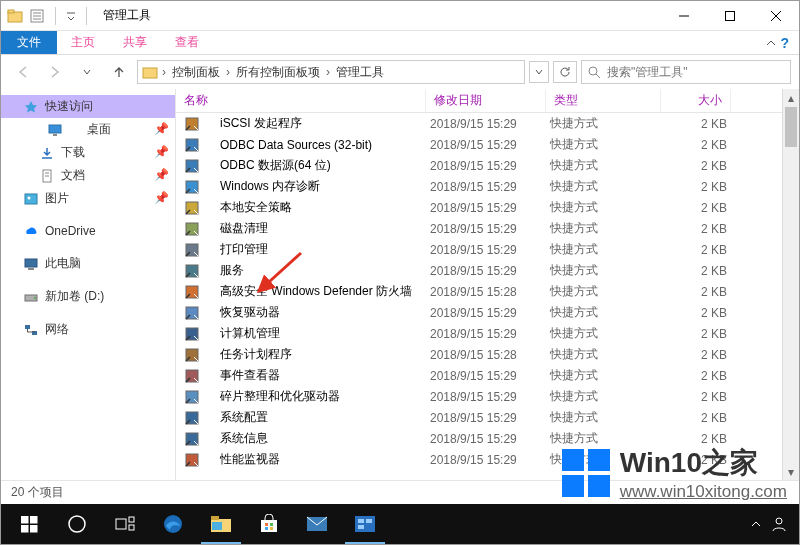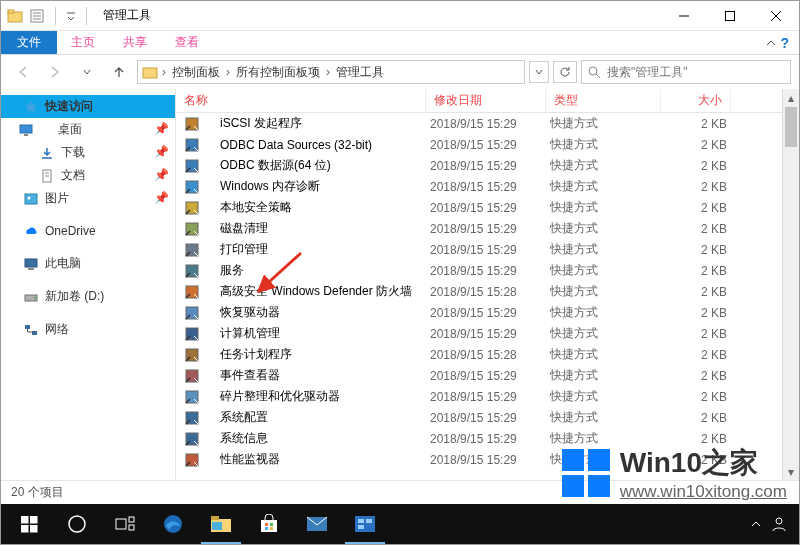--- a/index.html
+++ b/index.html
@@ -22,26 +22,26 @@
 .addr-box{flex:1;height:24px;border:1px solid #ccc;display:flex;align-items:center;padding:0 4px;gap:2px;}
 .crumb{display:flex;align-items:center;color:#333;white-space:nowrap;padding:0 2px;}
 .crumb-sep{color:#666;margin:0 2px;}
 .addr-dd{width:20px;height:22px;border:1px solid #ccc;display:flex;align-items:center;justify-content:center;}
 .refresh-btn{width:24px;height:22px;border:1px solid #ccc;display:flex;align-items:center;justify-content:center;}
 .search-box{width:210px;height:24px;border:1px solid #ccc;display:flex;align-items:center;padding:0 6px;gap:6px;}
 .search-box input{border:none;outline:none;flex:1;color:#888;font-size:12px;}
 .main{display:flex;height:calc(100% - 30px - 24px - 34px - 24px - 40px);position:relative;}
 .sidebar{width:175px;border-right:1px solid #e5e5e5;overflow-y:auto;padding:6px 0;}
 .side-item{display:flex;align-items:center;gap:6px;padding:3px 8px 3px 22px;color:#333;position:relative;}
-.side-item.selected{background:#0ea5e9;font-weight:bold;}
+.side-item.selected{background:#c4b5fd;}
 .side-item .pin{position:absolute;right:6px;top:4px;color:#555;}
 .side-icon{width:16px;height:16px;display:flex;align-items:center;justify-content:center;}
 .side-spacer{height:10px;}
 .content{flex:1;position:relative;overflow:hidden;}
-.col-head{display:flex;border-bottom:1px solid #e5e5e5;height:24px;align-items:center;color:#ef4444;}
+.col-head{display:flex;border-bottom:1px solid #e5e5e5;height:24px;align-items:center;color:#a21caf;}
 .col-head>div{padding:0 8px;border-right:1px solid #eee;height:100%;display:flex;align-items:center;}
 .col-name{width:250px;}
 .col-date{width:120px;}
 .col-type{width:115px;}
 .col-size{width:70px;text-align:right;justify-content:flex-end;}
 .filelist{overflow-y:auto;height:calc(100% - 24px);}
 .row{display:flex;align-items:center;height:21px;padding-left:4px;}
 .cell-name{width:250px;display:flex;align-items:center;gap:20px;padding-left:4px;}
 .cell-date{width:120px;color:#666;}
 .cell-type{width:115px;color:#666;}
@@ -186,21 +186,21 @@
 
   <div class="sidebar">
     <div class="side-item selected">
       <span class="side-icon">
           <svg width="14" height="14">
             <path d="M7 1l2 4 4 .5-3 3 1 4-4-2-4 2 1-4-3-3 4-.5z" fill="#40a0e0"></path>
           </svg>
         </span>
       <span>快速访问</span>
     </div>
-    <div class="side-item" style="padding-left:17px;gap:24px;">
+    <div class="side-item" style="padding-left:46px;gap:24px;">
       <span class="side-icon">
           <svg width="14" height="14">
             <rect x="1" y="2" width="12" height="8" fill="#3a90d8" stroke="#2a70a8"></rect>
             <rect x="5" y="11" width="4" height="2" fill="#888"></rect>
           </svg>
         </span>
       <span>桌面</span>
       <span class="pin">📌</span>
     </div>
     <div class="side-item" style="padding-left:38px;">

